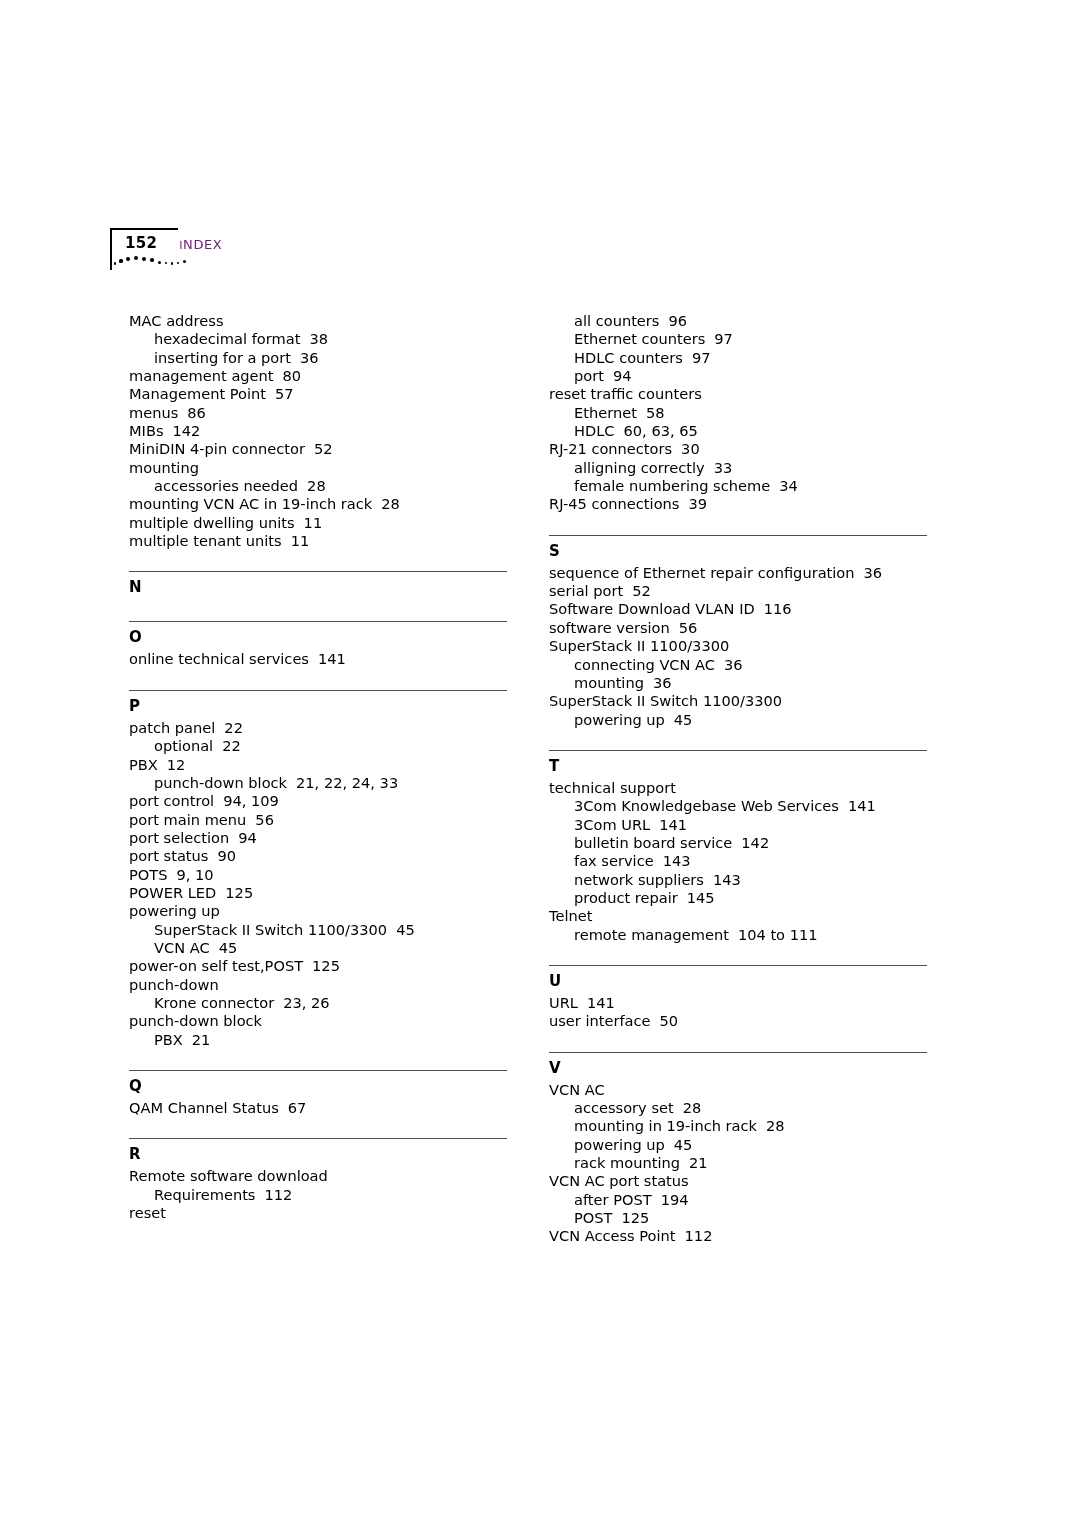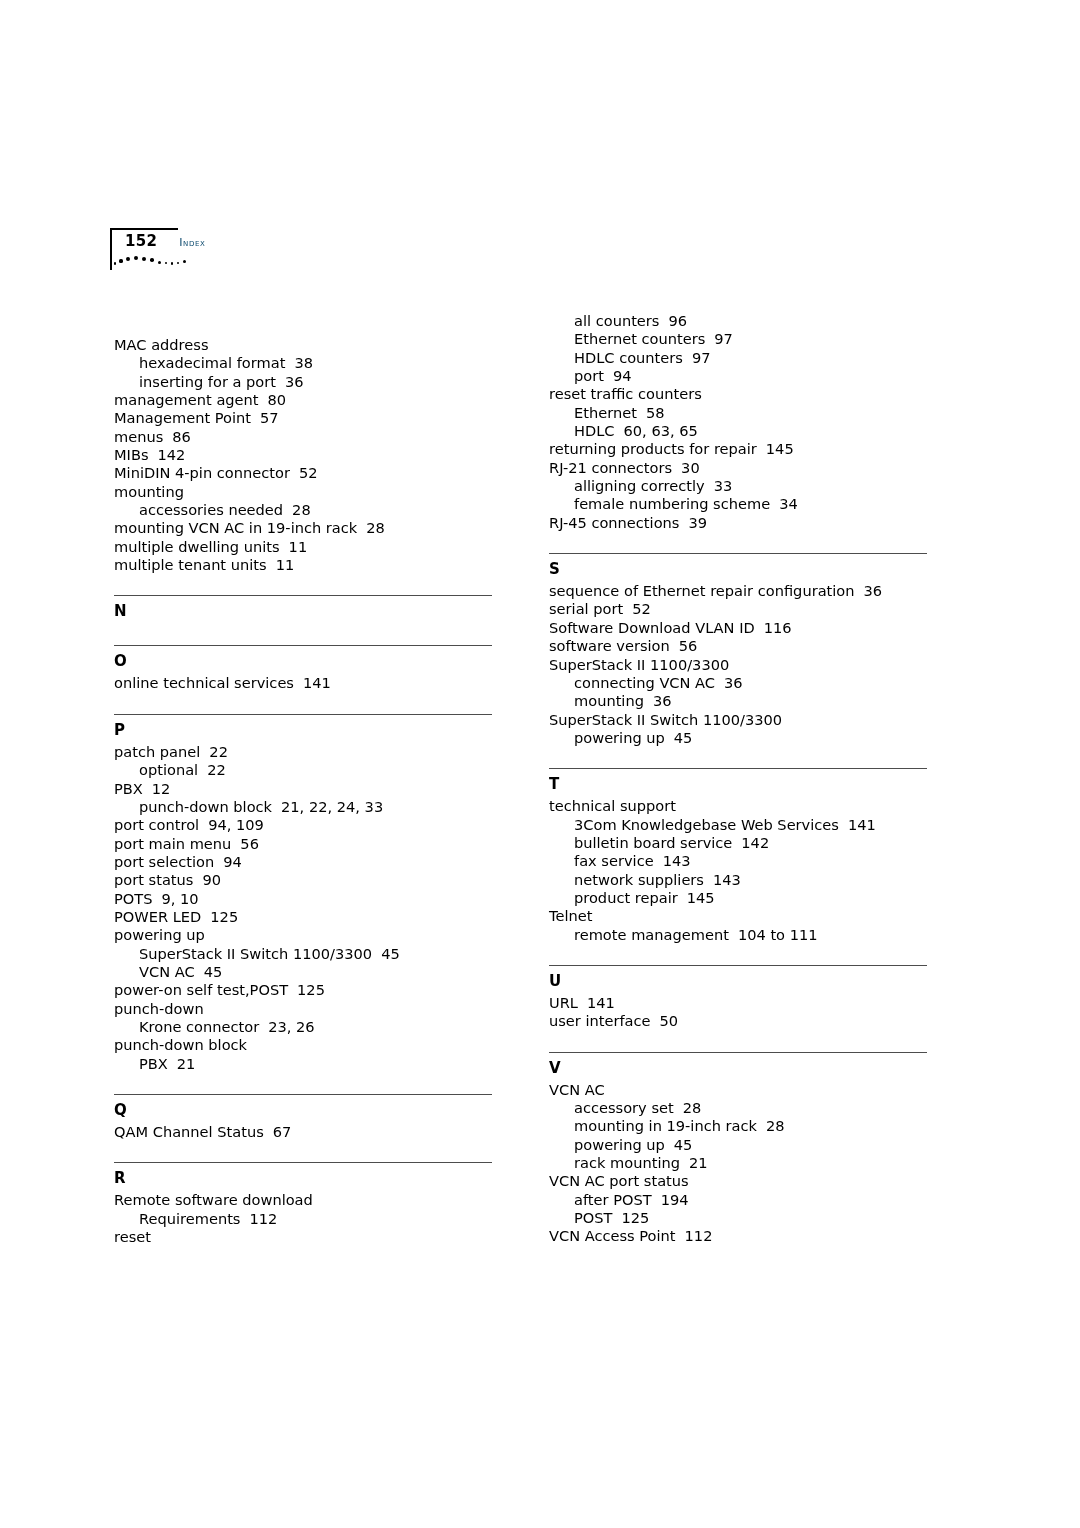--- a/index.html
+++ b/index.html
@@ -48,25 +48,25 @@
     align-items: center;
     white-space: nowrap;
   }
   .page-number {
     font-size: 15px;
     font-weight: bold;
     letter-spacing: 0.3px;
   }
   .header-label {
     margin-left: 22px;
-    font-size: 10px;
+    font-size: 18px;
     letter-spacing: 0.6px;
     font-variant: small-caps;
     text-transform: lowercase;
-    color: #0c4a6e;
+    color: #701a75;
   }
   .header-label::first-letter {
     font-size: 15px;
   }
   .dot-strip {
     position: absolute;
     left: 5px;
     top: 27px;
     width: 80px;
     height: 14px;
@@ -77,21 +77,21 @@
     background: #000;
     border-radius: 50%;
   }
 
   
   .column {
     position: absolute;
     top: 312px;
     width: 378px;
   }
-  .column-left  { left: 114px; margin-top: 24px; }
+  .column-left  { left: 129px; }
   .column-right { left: 549px; }
 
   .index-entry {
     font-size: 14.6px;
     line-height: 18.35px;
     white-space: nowrap;
     color: #000;
   }
   .index-entry.level-1 { padding-left: 0px; }
   .index-entry.level-2 { padding-left: 25px; }
@@ -204,21 +204,20 @@
   </div>
 <div class="column column-right">
     <div class="section-block">
       <div class="index-entry level-2"><span class="entry-text">all counters</span><span class="entry-pages">96</span></div>
       <div class="index-entry level-2"><span class="entry-text">Ethernet counters</span><span class="entry-pages">97</span></div>
       <div class="index-entry level-2"><span class="entry-text">HDLC counters</span><span class="entry-pages">97</span></div>
       <div class="index-entry level-2"><span class="entry-text">port</span><span class="entry-pages">94</span></div>
       <div class="index-entry level-1"><span class="entry-text">reset traffic counters</span></div>
       <div class="index-entry level-2"><span class="entry-text">Ethernet</span><span class="entry-pages">58</span></div>
       <div class="index-entry level-2"><span class="entry-text">HDLC</span><span class="entry-pages">60, 63, 65</span></div>
-      <div class="index-entry level-1"><span class="entry-text">returning products for repair</span><span class="entry-pages">145</span></div>
       <div class="index-entry level-1"><span class="entry-text">RJ-21 connectors</span><span class="entry-pages">30</span></div>
       <div class="index-entry level-2"><span class="entry-text">alligning correctly</span><span class="entry-pages">33</span></div>
       <div class="index-entry level-2"><span class="entry-text">female numbering scheme</span><span class="entry-pages">34</span></div>
       <div class="index-entry level-1"><span class="entry-text">RJ-45 connections</span><span class="entry-pages">39</span></div>
     </div>
     <div class="section-block">
       <div class="section-rule"></div>
       <div class="section-letter">S</div>
       <div class="index-entry level-1"><span class="entry-text">sequence of Ethernet repair configuration</span><span class="entry-pages">36</span></div>
       <div class="index-entry level-1"><span class="entry-text">serial port</span><span class="entry-pages">52</span></div>
@@ -228,20 +227,21 @@
       <div class="index-entry level-2"><span class="entry-text">connecting VCN AC</span><span class="entry-pages">36</span></div>
       <div class="index-entry level-2"><span class="entry-text">mounting</span><span class="entry-pages">36</span></div>
       <div class="index-entry level-1"><span class="entry-text">SuperStack II Switch 1100/3300</span></div>
       <div class="index-entry level-2"><span class="entry-text">powering up</span><span class="entry-pages">45</span></div>
     </div>
     <div class="section-block">
       <div class="section-rule"></div>
       <div class="section-letter">T</div>
       <div class="index-entry level-1"><span class="entry-text">technical support</span></div>
       <div class="index-entry level-2"><span class="entry-text">3Com Knowledgebase Web Services</span><span class="entry-pages">141</span></div>
+      <div class="index-entry level-2"><span class="entry-text">3Com URL</span><span class="entry-pages">141</span></div>
       <div class="index-entry level-2"><span class="entry-text">bulletin board service</span><span class="entry-pages">142</span></div>
       <div class="index-entry level-2"><span class="entry-text">fax service</span><span class="entry-pages">143</span></div>
       <div class="index-entry level-2"><span class="entry-text">network suppliers</span><span class="entry-pages">143</span></div>
       <div class="index-entry level-2"><span class="entry-text">product repair</span><span class="entry-pages">145</span></div>
       <div class="index-entry level-1"><span class="entry-text">Telnet</span></div>
       <div class="index-entry level-2"><span class="entry-text">remote management</span><span class="entry-pages">104 to 111</span></div>
     </div>
     <div class="section-block">
       <div class="section-rule"></div>
       <div class="section-letter">U</div>

